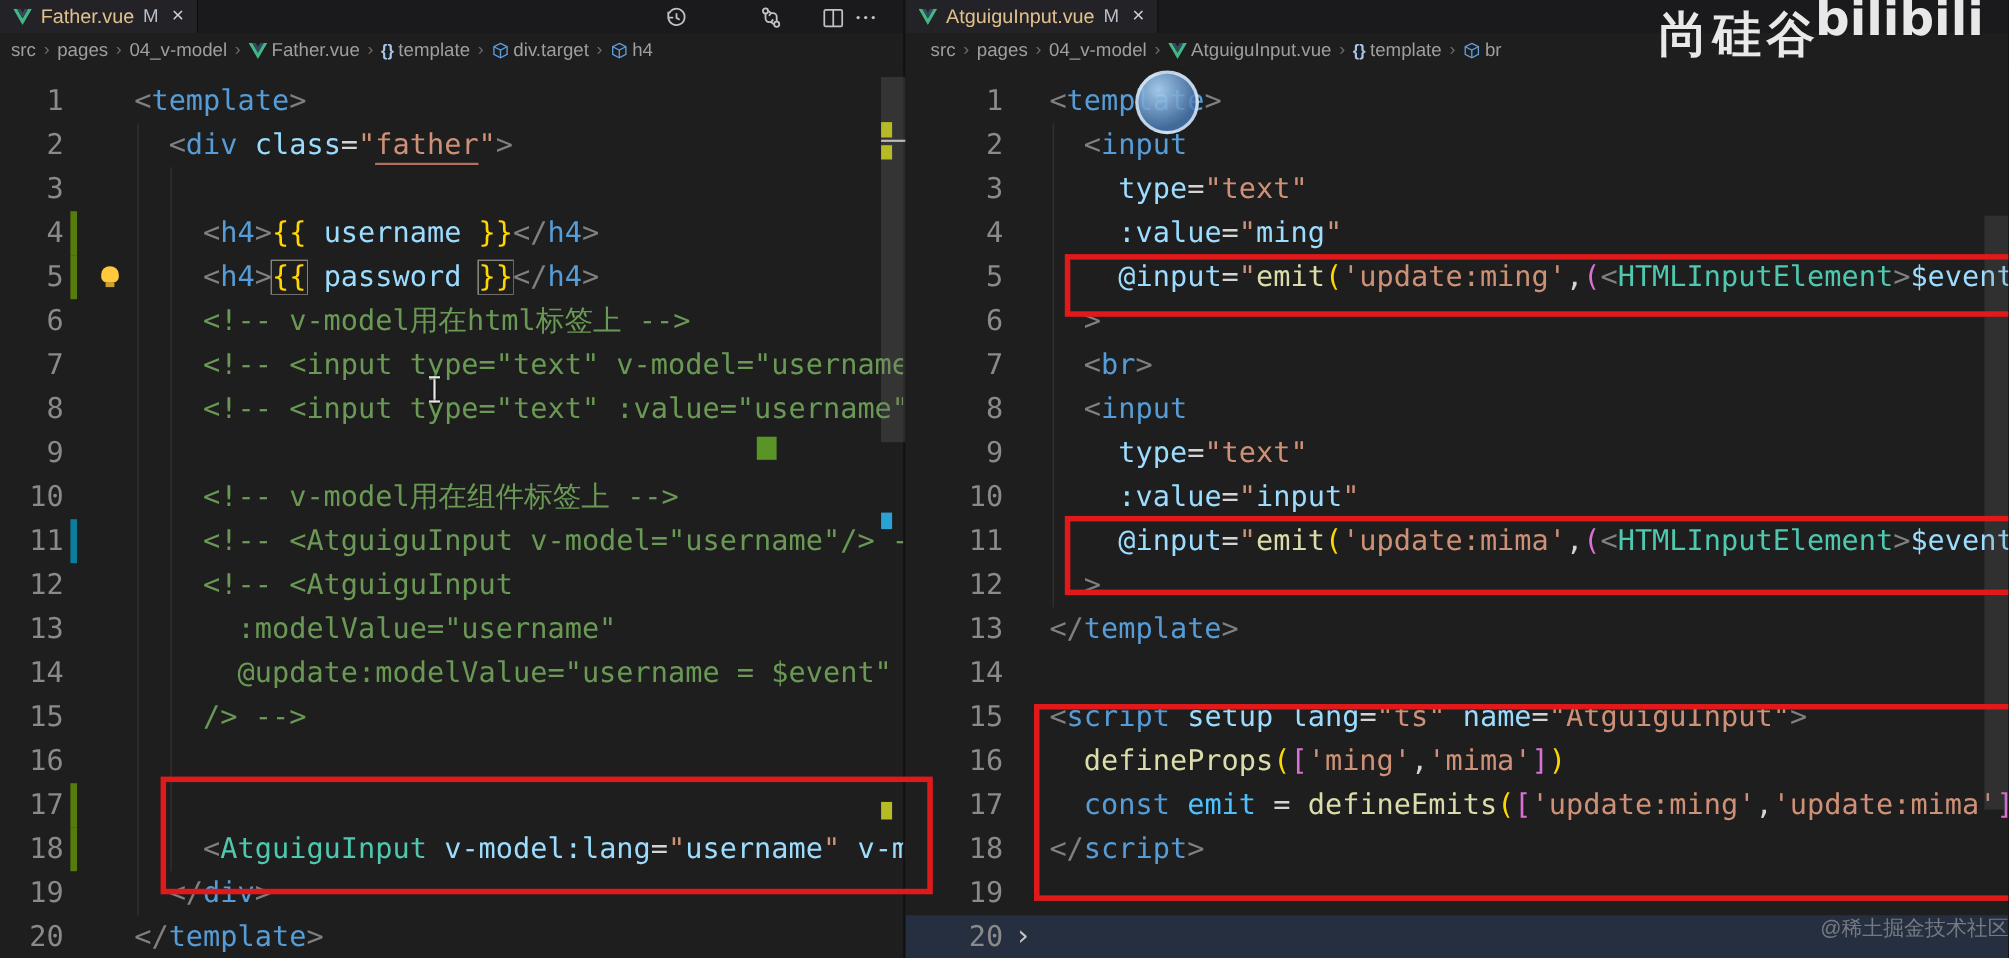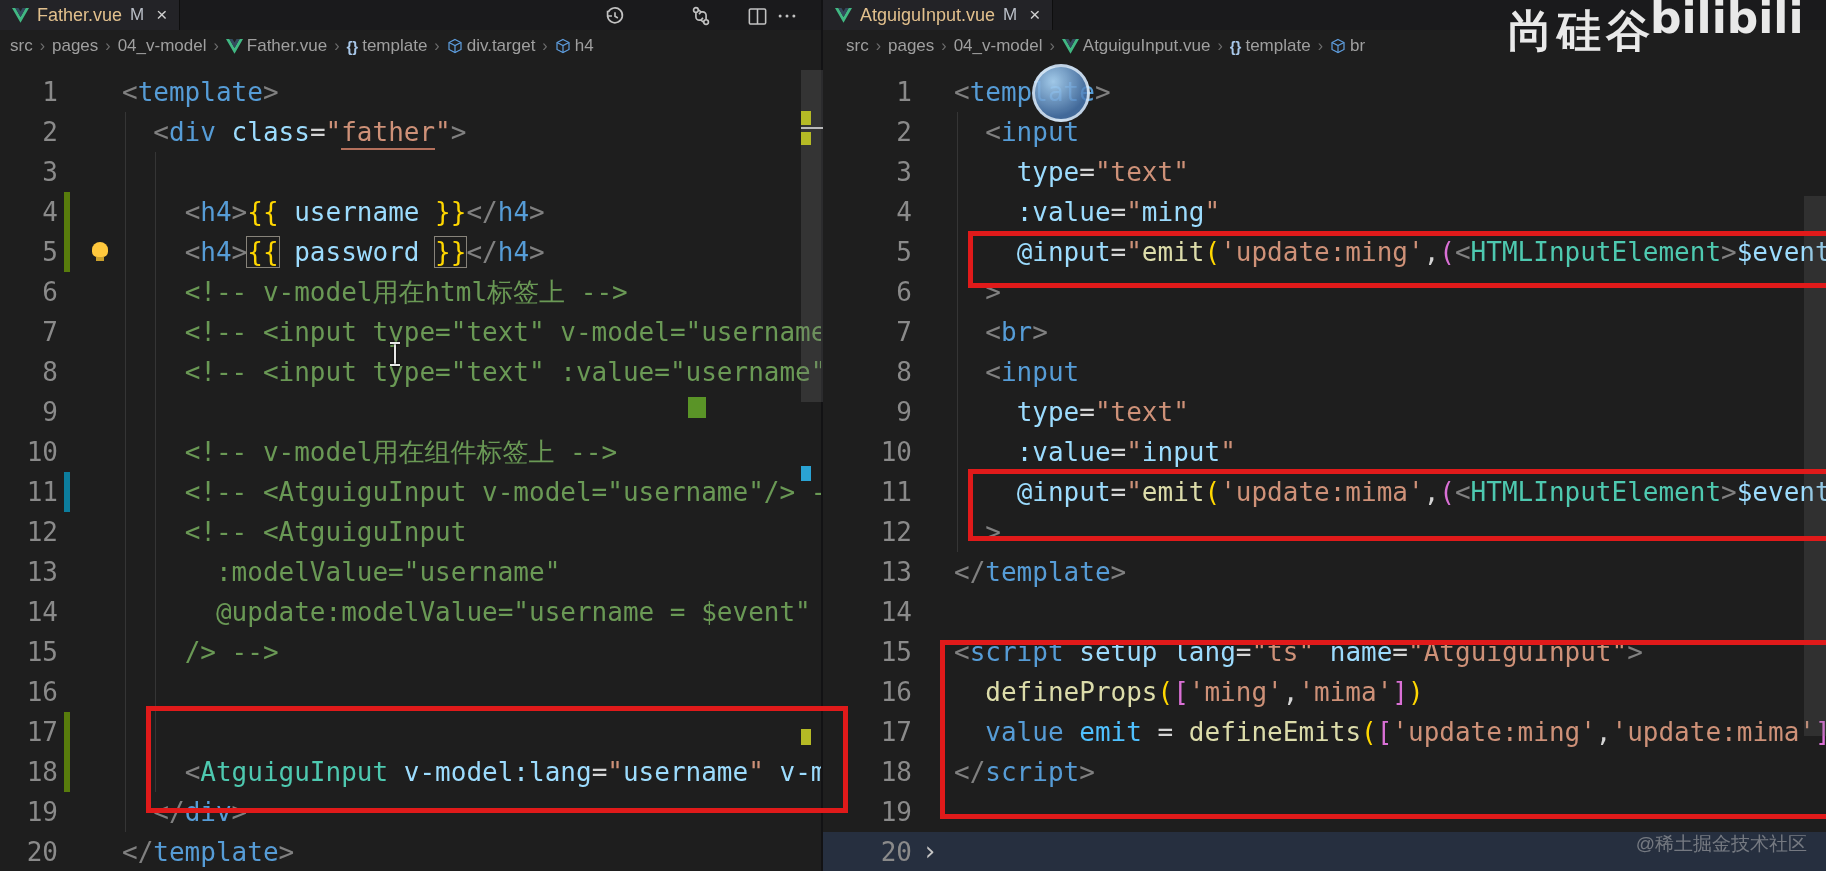--- a/index.html
+++ b/index.html
@@ -60,21 +60,21 @@
   .ibeam i{position:absolute;background:#e8e8e8;box-shadow:0 0 2px #000;}
   .ibeam .v{left:6px;top:0;width:2px;height:24px;}
   .ibeam .h1{left:2px;top:0;width:10px;height:2px;}
   .ibeam .h2{left:2px;bottom:0;width:10px;height:2px;}
   .green-art{position:absolute;left:688px;top:397px;width:18px;height:21px;background:#5f9e28;opacity:.92;z-index:5;}
   
   .wm{position:absolute;color:rgba(255,255,255,.9);z-index:50;}
   .wm-sgg{left:1508px;top:2px;font-size:44px;font-weight:700;letter-spacing:5px;}
   .wm-bili{left:1650px;top:-8px;font-size:44px;font-weight:900;letter-spacing:0px;
            font-family:"DejaVu Sans",sans-serif;}
-  .wm-juejin{right:19px;top:831px;font-size:19px;color:rgba(195,195,195,.5);z-index:50;margin-left:32px;}
+  .wm-juejin{right:0;top:831px;font-size:19px;color:rgba(195,195,195,.5);z-index:50;margin-left:32px;}
   svg{display:block;}
 </style>
 </head>
 <body>
 
 <div id="root">
 
   <div class="tabbar">
     <div class="tab" id="tab-left">
       <span id="tab-left-icon">
@@ -367,21 +367,21 @@
       <div class="row" style="top: 570px;">
         <span class="ln">15</span>
         <span class="ltext"><span class="c-p">&lt;</span><span class="c-t">script</span><span class="c-w"> </span><span class="c-a">setup</span><span class="c-w"> </span><span class="c-a">lang</span><span class="c-w">=</span><span class="c-s">"ts"</span><span class="c-w"> </span><span class="c-a">name</span><span class="c-w">=</span><span class="c-s">"AtguiguInput"</span><span class="c-p">&gt;</span></span>
       </div>
       <div class="row" style="top: 610px;">
         <span class="ln">16</span>
         <span class="ltext"><span class="c-w">  </span><span class="c-f">defineProps</span><span class="c-g">(</span><span class="c-m">[</span><span class="c-s">'ming'</span><span class="c-w">,</span><span class="c-s">'mima'</span><span class="c-m">]</span><span class="c-g">)</span></span>
       </div>
       <div class="row" style="top: 650px;">
         <span class="ln">17</span>
-        <span class="ltext"><span class="c-w">  </span><span class="c-k">value</span><span class="c-w"> </span><span class="c-v">emit</span><span class="c-w"> = </span><span class="c-f">defineEmits</span><span class="c-g">(</span><span class="c-m">[</span><span class="c-s">'update:ming'</span><span class="c-w">,</span><span class="c-s">'update:mima'</span><span class="c-m">]</span></span>
+        <span class="ltext"><span class="c-w">  </span><span class="c-k">const</span><span class="c-w"> </span><span class="c-v">emit</span><span class="c-w"> = </span><span class="c-f">defineEmits</span><span class="c-g">(</span><span class="c-m">[</span><span class="c-s">'update:ming'</span><span class="c-w">,</span><span class="c-s">'update:mima'</span><span class="c-m">]</span></span>
       </div>
       <div class="row" style="top: 690px;">
         <span class="ln">18</span>
         <span class="ltext"><span class="c-p">&lt;/</span><span class="c-t">script</span><span class="c-p">&gt;</span></span>
       </div>
       <div class="row" style="top: 730px;">
         <span class="ln">19</span>
         <span class="ltext"></span>
       </div>
       <div class="hlrow" style="top: 770px;"></div>

